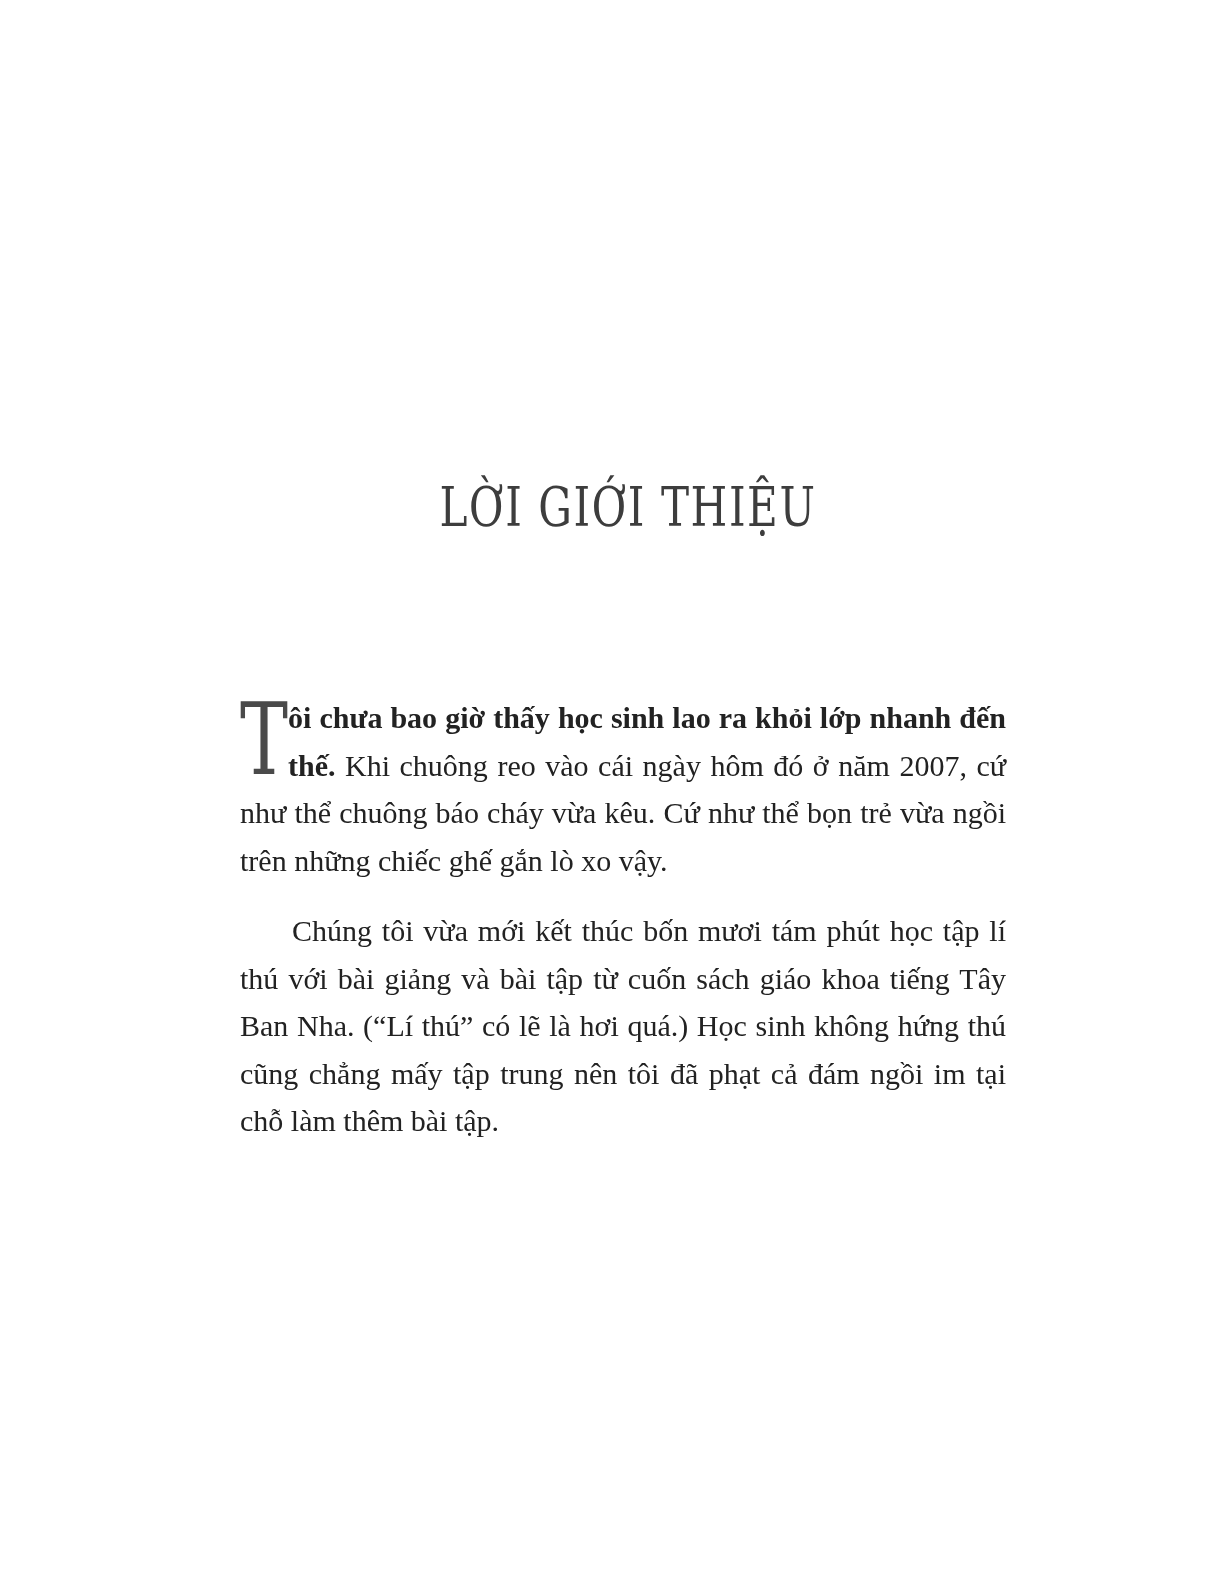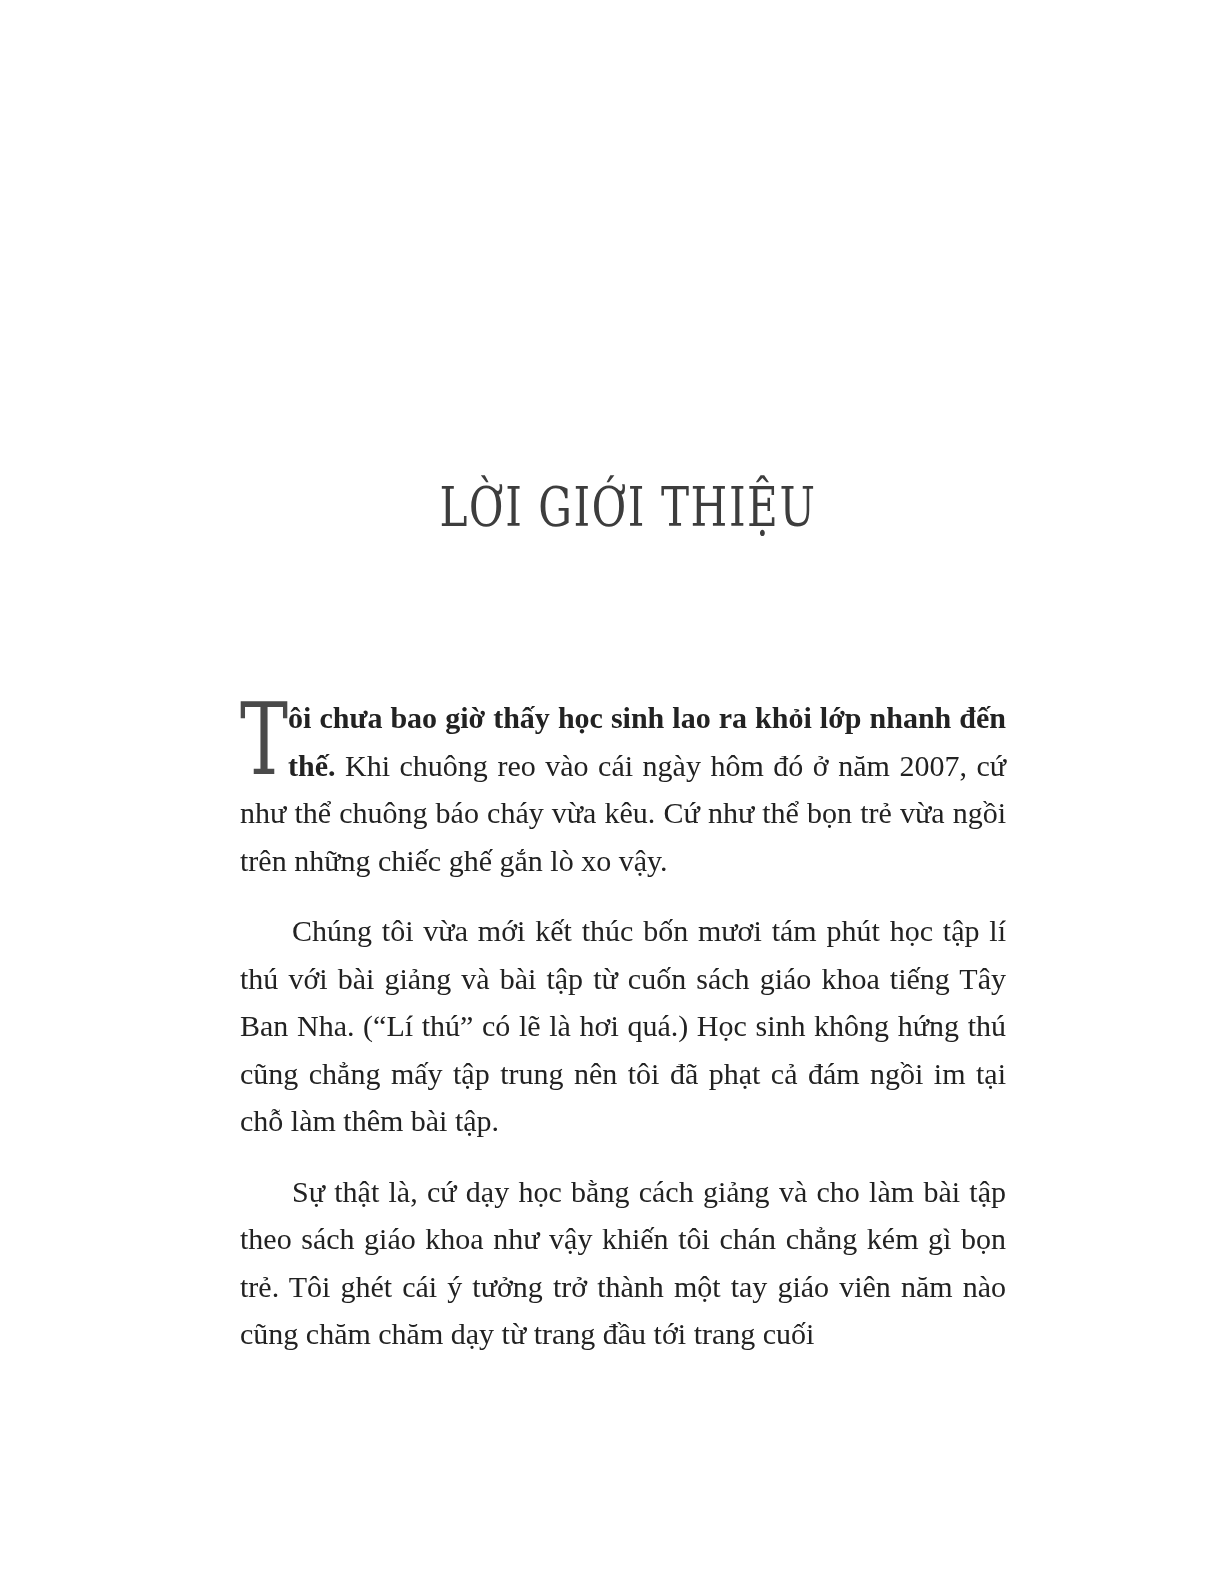--- a/index.html
+++ b/index.html
@@ -71,15 +71,14 @@
 <body>
 
 <div class="page">
   <h1 class="chapter-title">LỜI GIỚI THIỆU</h1>
 
   <div class="body-text">
     <p class="para"><span class="drop-cap">T</span><span class="lead-bold">ôi chưa bao giờ thấy học sinh lao ra khỏi lớp nhanh đến thế.</span><span> Khi chuông reo vào cái ngày hôm đó ở năm 2007, cứ như thể chuông báo cháy vừa kêu. Cứ như thể bọn trẻ vừa ngồi trên những chiếc ghế gắn lò xo vậy.</span></p>
 
     <p class="para indent">Chúng tôi vừa mới kết thúc bốn mươi tám phút học tập lí thú với bài giảng và bài tập từ cuốn sách giáo khoa tiếng Tây Ban Nha. (“Lí thú” có lẽ là hơi quá.) Học sinh không hứng thú cũng chẳng mấy tập trung nên tôi đã phạt cả đám ngồi im tại chỗ làm thêm bài tập.</p>
 
-    <p class="para indent">Sự thật là, cứ dạy học bằng cách giảng và cho làm bài tập theo sách giáo khoa như vậy khiến tôi chán chẳng kém gì bọn trẻ. Tôi ghét cái ý tưởng trở thành một tay giáo viên năm nào cũng chăm chăm dạy từ trang đầu tới trang cuối</p>
   </div>
 </div>
 
 </body></html>

